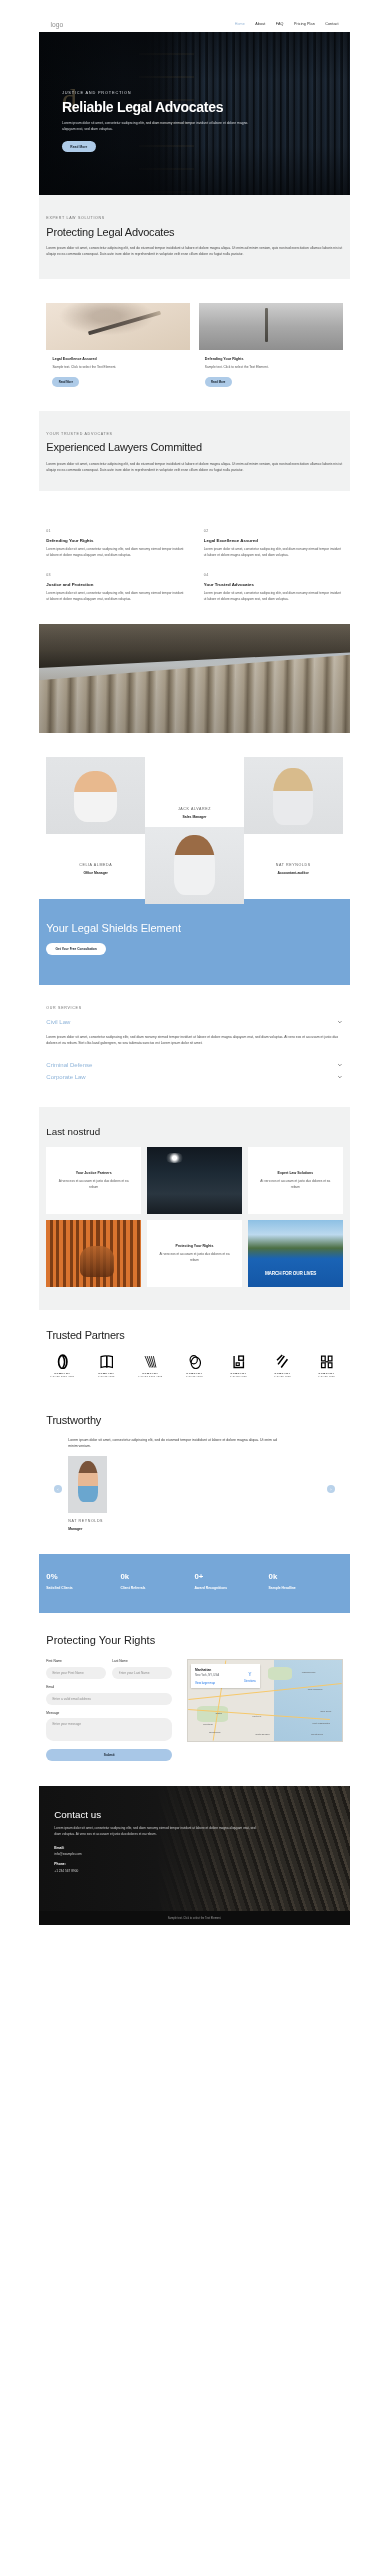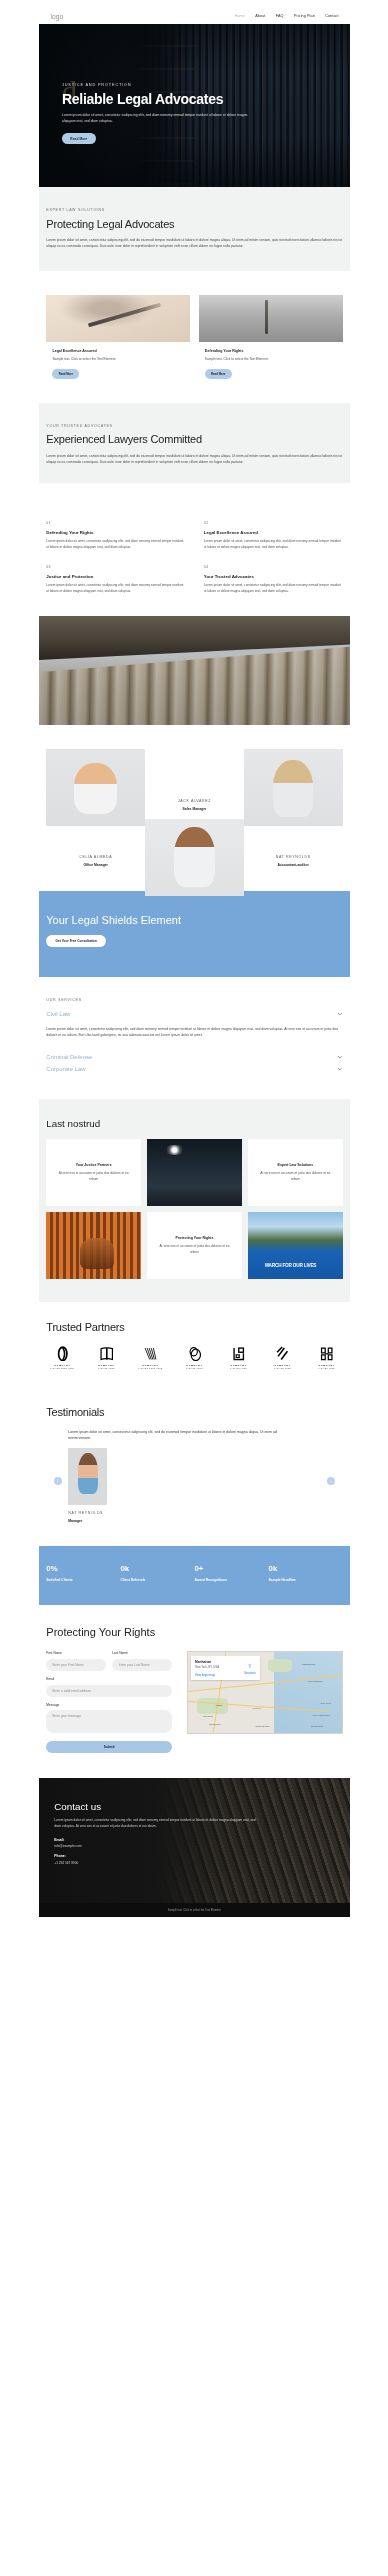--- a/index.html
+++ b/index.html
@@ -3,21 +3,21 @@
 <meta charset="utf-8">
 <style>
   * { margin:0; padding:0; box-sizing:border-box; }
   html,body { width:389px; }
   body {
     font-family:"Liberation Sans", sans-serif;
     background:#ffffff;
     color:#2b2b2b;
     -webkit-font-smoothing:antialiased;
   }
-  .wrap { width:311px; margin:8px auto; position:relative; }
+  .wrap { width:311px; margin:16px auto; position:relative; }
   .inner { max-width:343px; margin:0 auto; padding:0 7.3px; }
 
   
   .header {
     height:16px; background:#fff; display:flex; align-items:center;
     justify-content:space-between; padding:0 11.4px;
   }
   .logo { font-size:6.7px; color:#8d8d8d; letter-spacing:0.1px; font-weight:400; }
   .nav { display:flex; gap:10.4px; align-items:center; }
   .nav a { font-size:3.7px; color:#2c2c2c; text-decoration:none; letter-spacing:0.1px; }
@@ -543,21 +543,21 @@
             </svg>
           <div class="pl-name">COMPANY</div>
           <div class="pl-tag">TAGLINE HERE</div>
         </div>
       </div>
     </div>
   </div>
 
   <div class="tst-sec">
     <div class="inner">
-      <div class="h2">Testimonials</div>
+      <div class="h2">Trustworthy</div>
       <div class="tst-wrap">
         <div class="arw l">‹</div>
         <div class="arw r">›</div>
         <div class="tst-text">Lorem ipsum dolor sit amet, consectetur adipiscing elit, sed do eiusmod tempor incididunt ut labore et dolore magna aliqua. Ut enim ad minim veniam.</div>
         <div class="tst-photo"></div>
         <div class="tst-name">NAT REYNOLDS</div>
         <div class="tst-role">Manager</div>
       </div>
     </div>
   </div>

